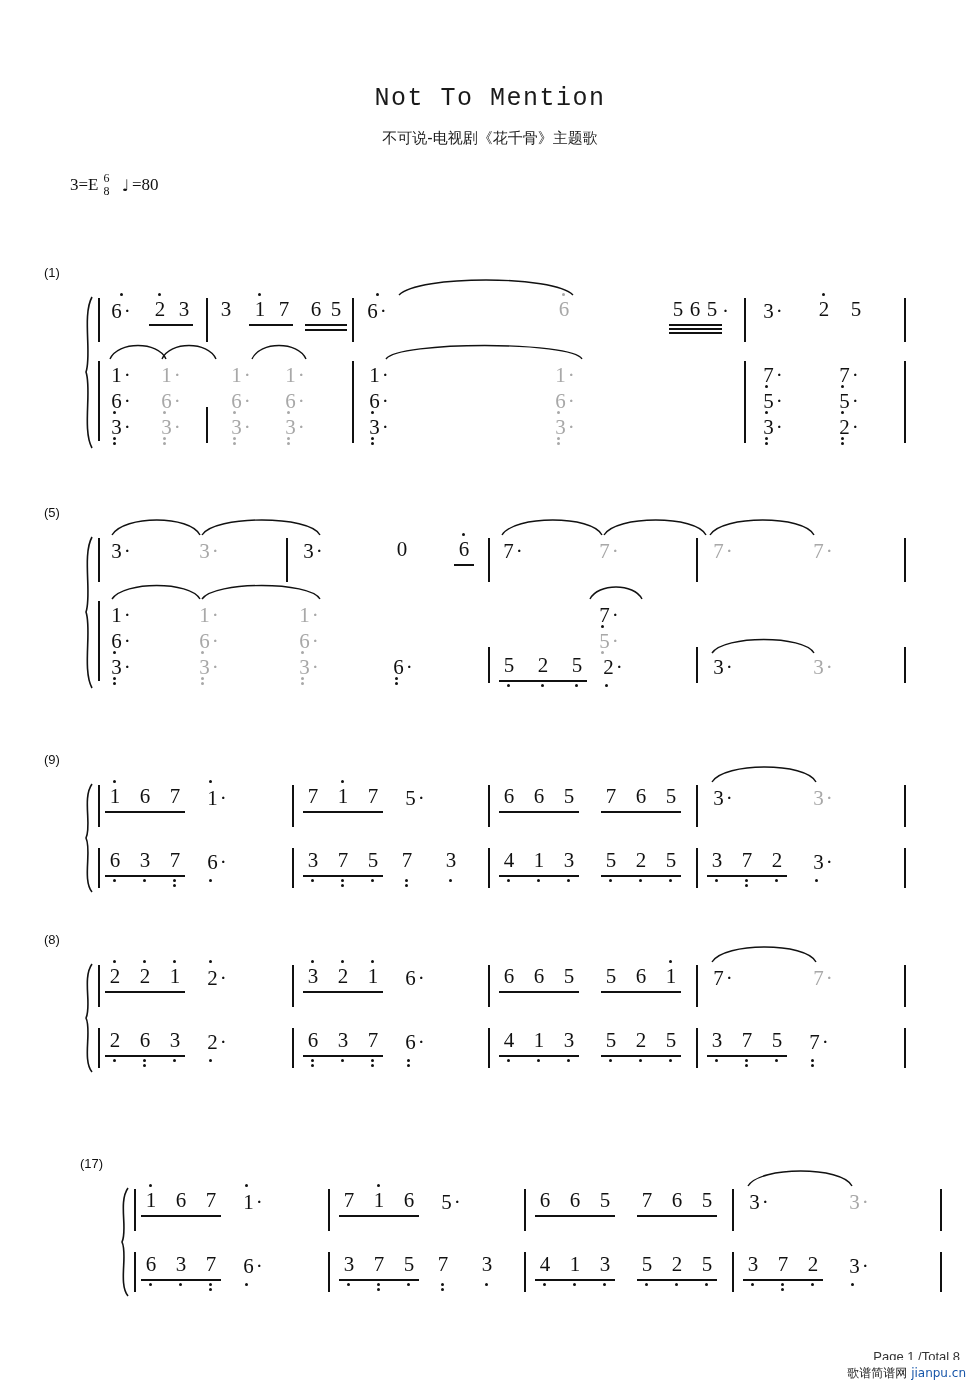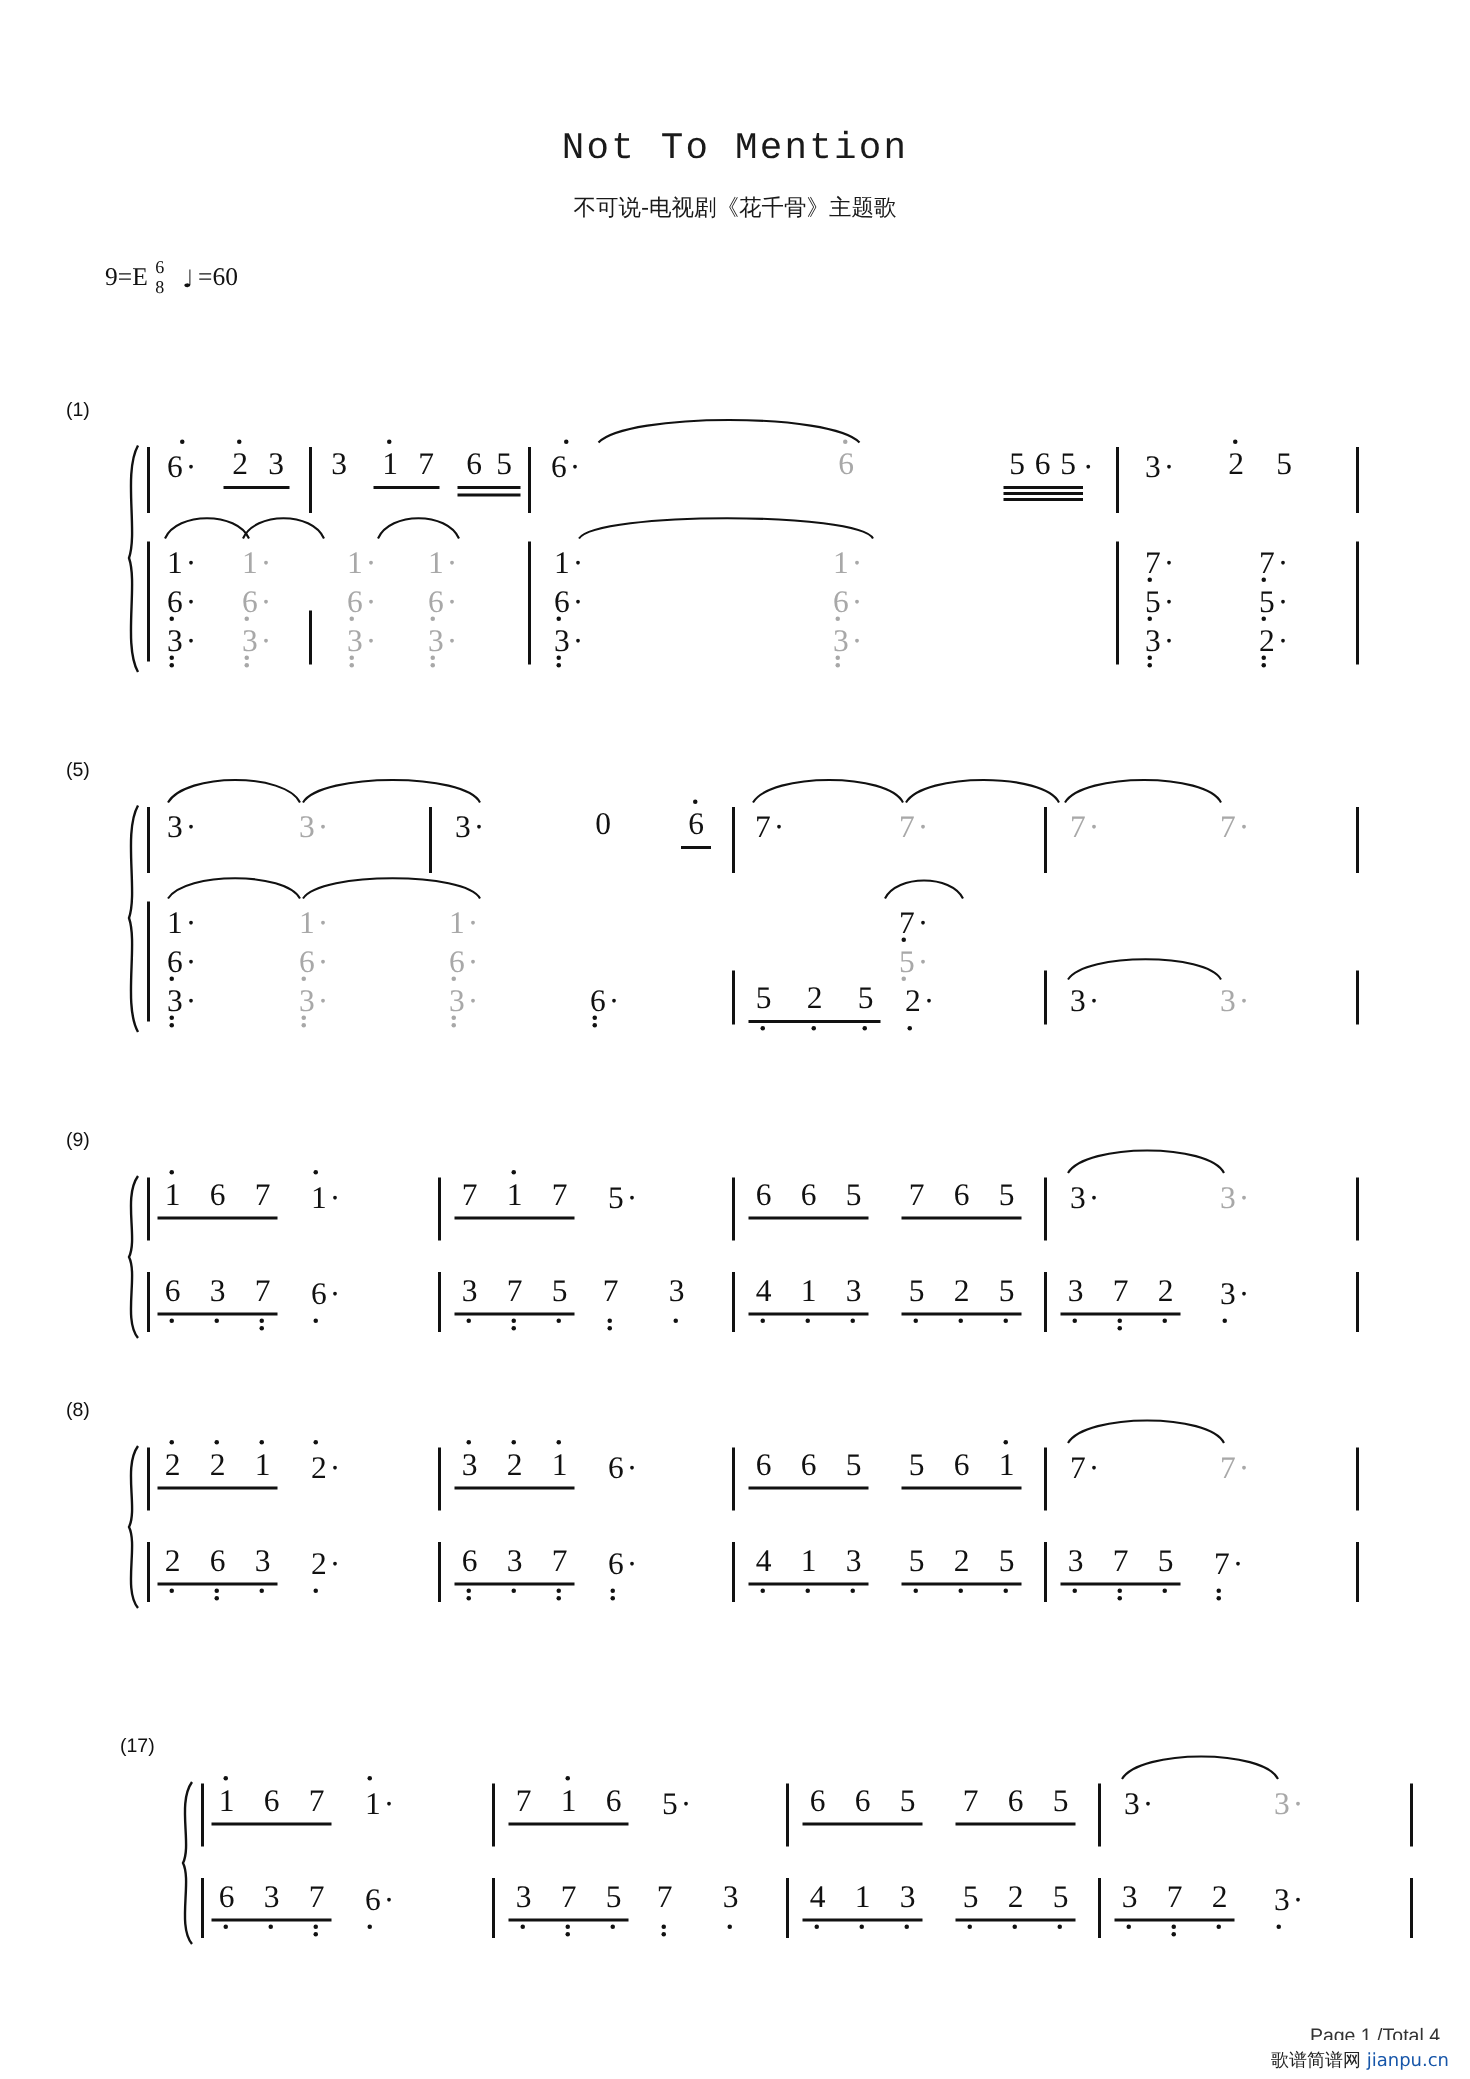--- a/index.html
+++ b/index.html
@@ -66,27 +66,27 @@
     position:absolute;right:10px;bottom:0px;width:168px;height:26px;background:#fff;
   }
 </style>
 </head>
 <body>
 
 <div class="title">Not To Mention</div>
 <div class="subtitle">不可说-电视剧《花千骨》主题歌</div>
 
 <div class="tempo">
-  <span>9=E</span>
+  <span>3=E</span>
   <span class="frac">
     <span>6</span>
     <span>8</span>
   </span>
   <span class="noteglyph">♩</span>
-  <span>=60</span>
+  <span>=80</span>
 </div>
 
 <div class="system" style="top:285px;height:200px;">
   <div class="sysnum">(1)</div>
 
   <div class="brace" style="top:10px;height:155px;">
     <svg width="18" height="155" viewBox="0 0 18 155">
         <path d="M14 2 C4 20 14 60 8 77 C14 94 4 135 14 153" fill="none" stroke="#111" stroke-width="1.6"></path>
       </svg>
   </div>
@@ -738,18 +738,18 @@
     <div class="dndot" style="left:649px;top:34px;"></div>
     <div class="dndot" style="left:679px;top:29px;"></div>
 
     <div class="cell" style="left:710px;top:0px;width:34px;"><span class="n">3</span><span class="dotafter">·</span></div>
     <div class="dndot" style="left:719px;top:29px;"></div>
 
     <div class="barline" style="left:808px;top:-2px;height:40px;"></div>
   </div>
 </div>
 
-<div class="pagenote">Page 1 /Total 4</div>
+<div class="pagenote">Page 1 /Total 8</div>
 <div class="wmbox"></div>
 <div class="watermark">
   <span>歌谱简谱网</span>
   <span class="blue">jianpu.cn</span>
 </div>
 
 </body></html>

